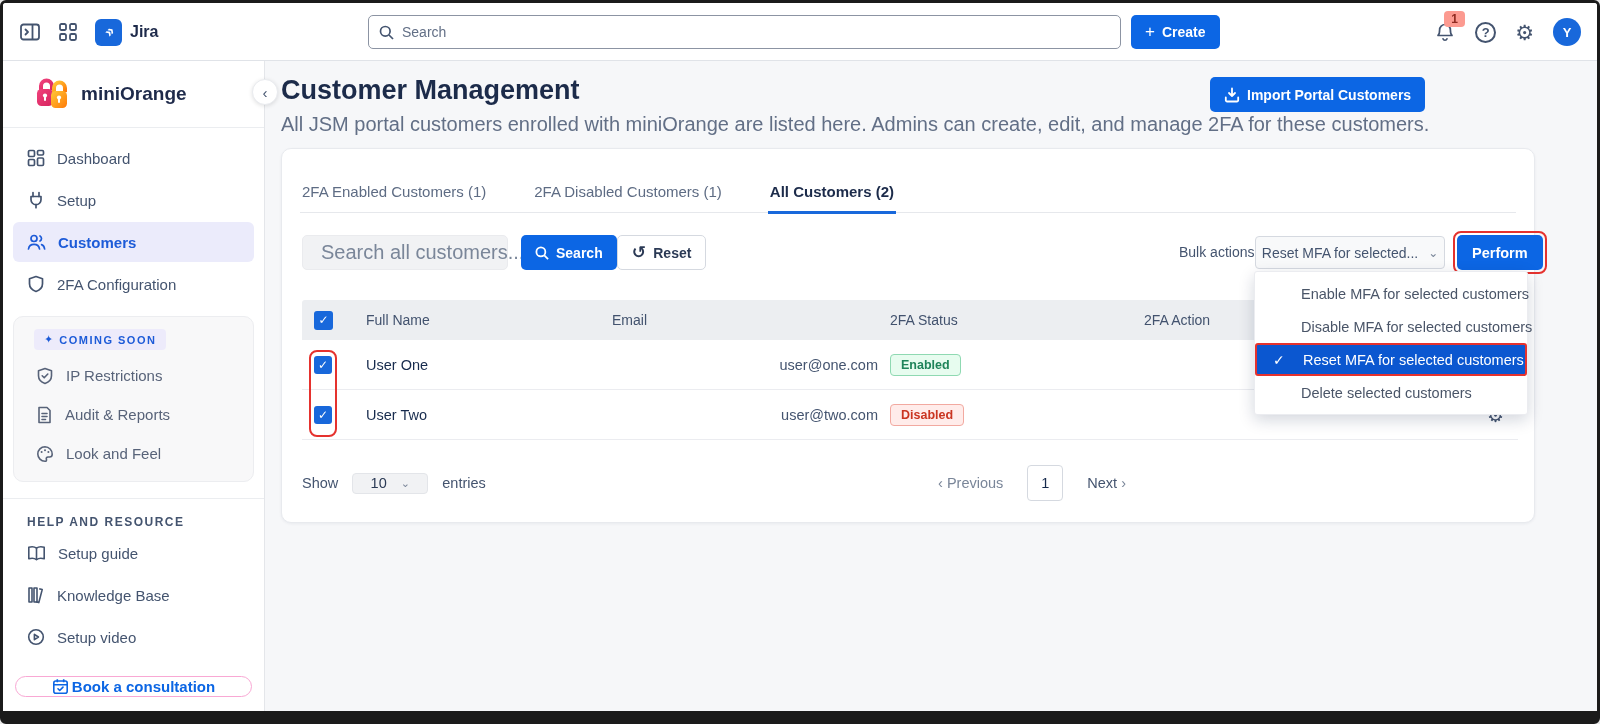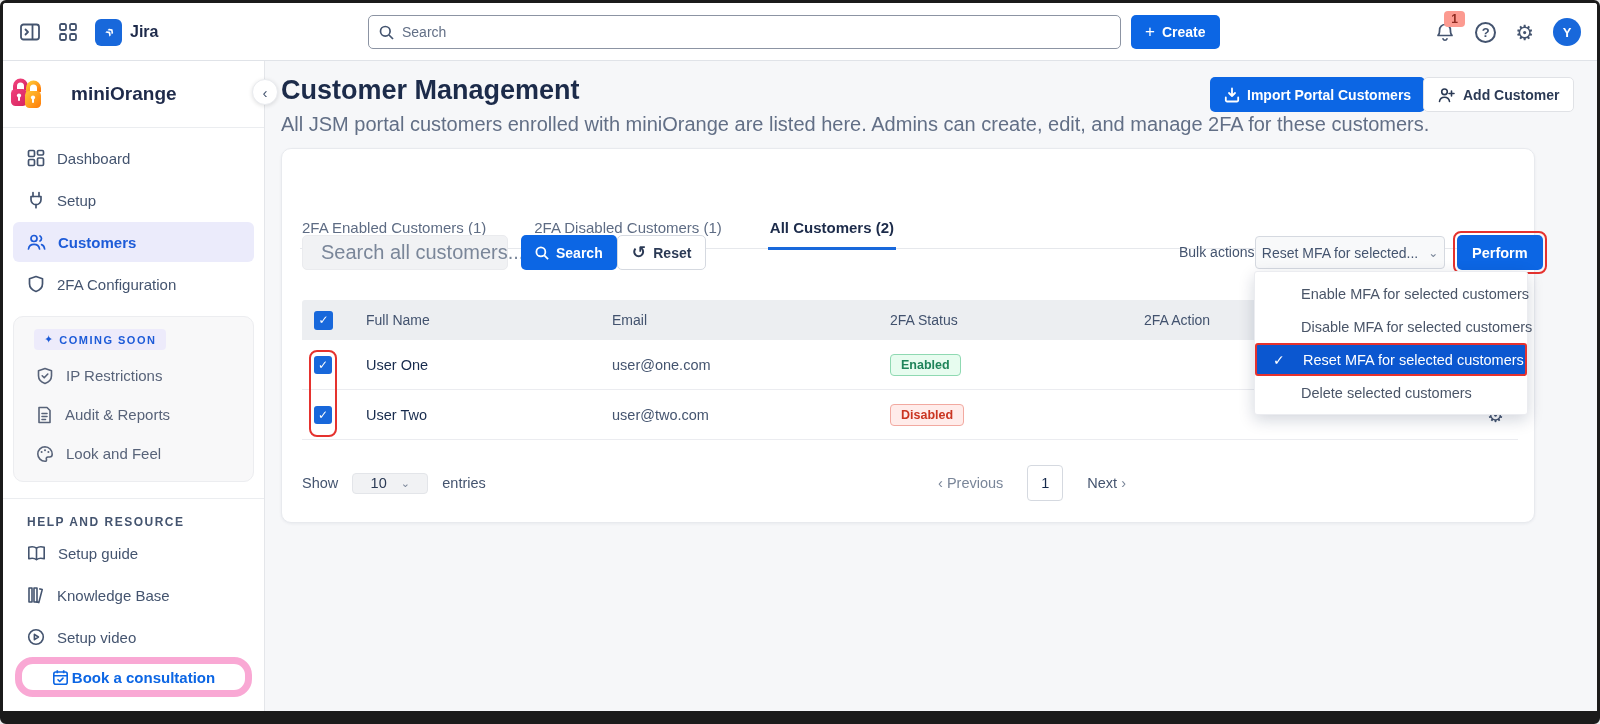--- a/index.html
+++ b/index.html
@@ -30,52 +30,52 @@
                 border-radius:4px; padding:1px 7px; }
   .help-circle { width:21px; height:21px; border:2px solid #44546F; border-radius:50%; color:#44546F;
                  font-size:13px; font-weight:bold; display:flex; align-items:center; justify-content:center; cursor:pointer;}
   .gear-glyph { font-size:21px; color:#44546F; line-height:1; cursor:pointer; }
   .avatar { width:28px; height:28px; border-radius:50%; background:#1868DB; color:#fff; font-weight:bold;
             font-size:13px; display:flex; align-items:center; justify-content:center; cursor:pointer; }
 
   
   .sidebar { position:absolute; left:0; top:58px; bottom:0; width:262px; background:#fff;
              border-right:1px solid #E4E6EA; z-index:20; }
-  .brand { display:flex; align-items:center; gap:26px; padding:14px 0 12px 4px; }
+  .brand { display:flex; align-items:center; gap:10px; padding:14px 0 12px 30px; }
   .brand-name { font-size:19px; font-weight:bold; color:#1E2A4A; }
   .side-divider { border-top:1px solid #EBEDF0; margin:2px 0 10px 0; }
   .nav-item { display:flex; align-items:center; gap:12px; height:40px; margin:2px 10px; padding:0 14px;
               border-radius:6px; font-size:15px; color:#44546F; cursor:pointer; }
   .nav-item svg { flex:0 0 auto; }
   .nav-item.active { background:#EBEBFB; color:#1D5BD8; font-weight:bold;text-align:center; }
   .soon-card { margin:12px 10px 0 10px; background:#F8F8F9; border:1px solid #ECEDF0; border-radius:10px; padding:12px 0 8px 0; }
   .soon-badge { display:inline-flex; align-items:center; gap:6px; margin:0 0 6px 20px; background:#EDEBFB;
                 color:#1D5BD8; font-size:11px; font-weight:bold; letter-spacing:1.5px; border-radius:4px; padding:4px 10px; }
   .soon-item { display:flex; align-items:center; gap:12px; height:39px; padding:0 22px; font-size:15px; color:#586379; cursor:pointer; }
   .help-title { margin:16px 0 4px 24px; font-size:12px; font-weight:bold; letter-spacing:1.5px; color:#44546F; }
-  .consult-btn { position:absolute; left:12px; right:12px; bottom:14px; height:40px; border:7px solid #f9a8d4;
+  .consult-btn { position:absolute; left:12px; right:12px; bottom:14px; height:21px; border:1px solid #f9a8d4;
                  border-radius:18px; background:#fff; color:#0C66E4; font-size:15px; font-weight:bold; font-family:inherit;
                  display:flex; align-items:center; justify-content:center; gap:3px; cursor:pointer; }
   .collapse-btn { position:absolute; left:249px; top:76px; width:26px; height:26px; border-radius:50%;
                   background:#fff; border:1px solid #E8EAEE; box-shadow:0 1px 4px rgba(0,0,0,.12); z-index:25;
                   display:flex; align-items:center; justify-content:center; color:#44546F; font-size:15px; cursor:pointer;}
 
   
   .main { position:absolute; left:262px; top:58px; right:0; bottom:0; background:#F6F7F9; }
   .page-title { position:absolute; left:16px; top:14px; font-size:27px; font-weight:bold; color:#1C2B4A; }
   .page-sub { position:absolute; left:16px; top:52px; font-size:20px; color:#626F86; }
   .import-btn { position:absolute; left:945px; top:16px; height:35px; padding:0 14px; }
   .addcust-btn { position:absolute; left:1158px; top:16px; height:35px; padding:0 14px; background:#fff;
                  border:1px solid #E0E2E6; border-radius:5px; color:#2B3A55; font-size:14px; font-weight:bold;
                  font-family:inherit; display:inline-flex; align-items:center; gap:8px; cursor:pointer; }
 
   .card { position:absolute; left:16px; top:87px; width:1254px; height:375px; background:#fff;
           border:1px solid #E8EAEE; border-radius:10px; box-shadow:0 1px 3px rgba(9,30,66,.06); }
   .tabs { position:absolute; left:18px; top:28px; right:18px; height:36px; border-bottom:1px solid #E6E8EC;
-          display:flex; gap:44px;margin-top:36px; }
+          display:flex; gap:44px; }
   .tab { font-size:15px; color:#5E6C84; padding:6px 2px 14px 2px; cursor:pointer; white-space:nowrap; }
   .tab.active { color:#1C2B4A; font-weight:bold; border-bottom:3px solid #1868DB; margin-bottom:-2px; }
 
   .ctrl-row { position:absolute; left:0; top:86px; width:100%; height:36px; }
   .cust-search { position:absolute; left:20px; top:0; width:206px; height:35px; background:#F1F2F4;
                  border:1px solid #EAEBEE; border-radius:5px; display:flex; align-items:center; padding:0 10px; gap:8px; }
   .cust-search input { border:none; outline:none; background:transparent; flex:1; font-size:20px; font-family:inherit; color:#15803d;}
   .cust-search input::placeholder { color:#7A8699; }
   .search-btn { position:absolute; left:239px; top:0; height:35px; padding:0 14px; }
   .reset-btn { position:absolute; left:335px; top:0; height:35px; padding:0 14px; background:#fff; border:1px solid #D5D9E0;
@@ -89,21 +89,21 @@
   .perform-btn { height:35px; padding:0 15px; font-size:14.5px; }
 
   .table { position:absolute; left:20px; top:151px; width:1216px; }
   .trow { display:grid; grid-template-columns:52px 246px 278px 254px 1fr; align-items:center; }
   .thead { height:40px; background:#ECEEF1; border-radius:3px 3px 0 0; color:#42526E; font-size:14px; }
   .tbody-row { height:50px; border-bottom:1px solid #EBECF0; font-size:14.5px; position:relative; }
   .cell { padding-left:12px; }
   .cb { width:18px; height:18px; border-radius:3px; background:#1868DB; color:#fff; font-size:12px; font-weight:bold;
         display:flex; align-items:center; justify-content:center; cursor:pointer; }
   .name-cell { color:#172B4D; }
-  .email-cell { color:#44546F; }
+  .email-cell { color:#44546F;text-align:right; }
   .badge { display:inline-block; padding:3px 10px; border-radius:4px; font-size:12.5px; font-weight:bold; }
   .badge.enabled { background:#E7FCEF; border:1px solid #8FD9B2; color:#1F845A; }
   .badge.disabled { background:#FFECEA; border:1px solid #F2A9A0; color:#CA3521; }
   .toggle { position:relative; width:43px; height:23px; border-radius:12px; cursor:pointer; }
   .toggle.on { background:#679324; }
   .toggle.off { background:#2B2B2B; }
   .knob { position:absolute; top:2px; width:19px; height:19px; border-radius:50%; background:#fff; }
   .toggle.on .knob { right:2px; } .toggle.off .knob { left:2px; }
   .tg-mark { position:absolute; top:50%; transform:translateY(-52%); color:#fff; font-size:11px; font-weight:bold; }
   .toggle.on .tg-mark { left:7px; } .toggle.off .tg-mark { right:7px; }
@@ -318,28 +318,20 @@
     <div class="page-title">Customer Management</div>
     <div class="page-sub">All JSM portal customers enrolled with miniOrange are listed here. Admins can create, edit, and manage 2FA for these customers.</div>
 
     <button class="btn-blue import-btn">
       <svg class="ic" width="16" height="16" viewBox="0 0 16 16" fill="none" stroke="#fff" stroke-width="1.8" stroke-linecap="round" stroke-linejoin="round">
           <path d="M8 1.5v7.5M8 9l-3-3M8 9l3-3"></path>
           <path d="M1.8 10.5v2.7a1.3 1.3 0 0 0 1.3 1.3h9.8a1.3 1.3 0 0 0 1.3-1.3v-2.7"></path>
         </svg>
       <span>Import Portal Customers</span>
     </button>
-    <button class="addcust-btn">
-      <svg class="ic" width="17" height="16" viewBox="0 0 17 16" fill="none" stroke="#2B3A55" stroke-width="1.6" stroke-linecap="round">
-          <circle cx="6.5" cy="4.8" r="2.8"></circle>
-          <path d="M1.5 14.5c.4-2.8 2.4-4.3 5-4.3s4.6 1.5 5 4.3"></path>
-          <path d="M13.5 4v5M11 6.5h5"></path>
-        </svg>
-      <span>Add Customer</span>
-    </button>
 
     <div class="card">
       <div class="tabs">
         <span class="tab">2FA Enabled Customers (1)</span>
         <span class="tab">2FA Disabled Customers (1)</span>
         <span class="tab active">All Customers (2)</span>
       </div>
 
       <div class="ctrl-row">
         <div class="cust-search">

